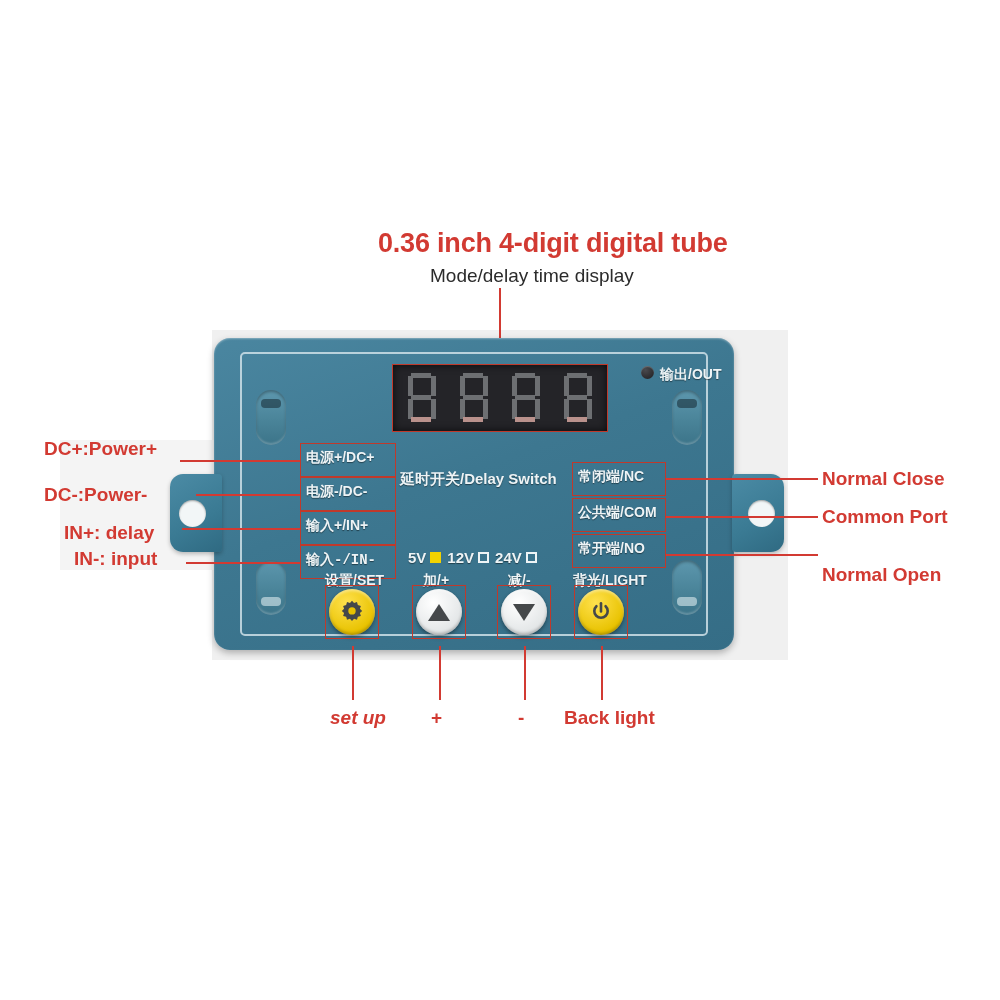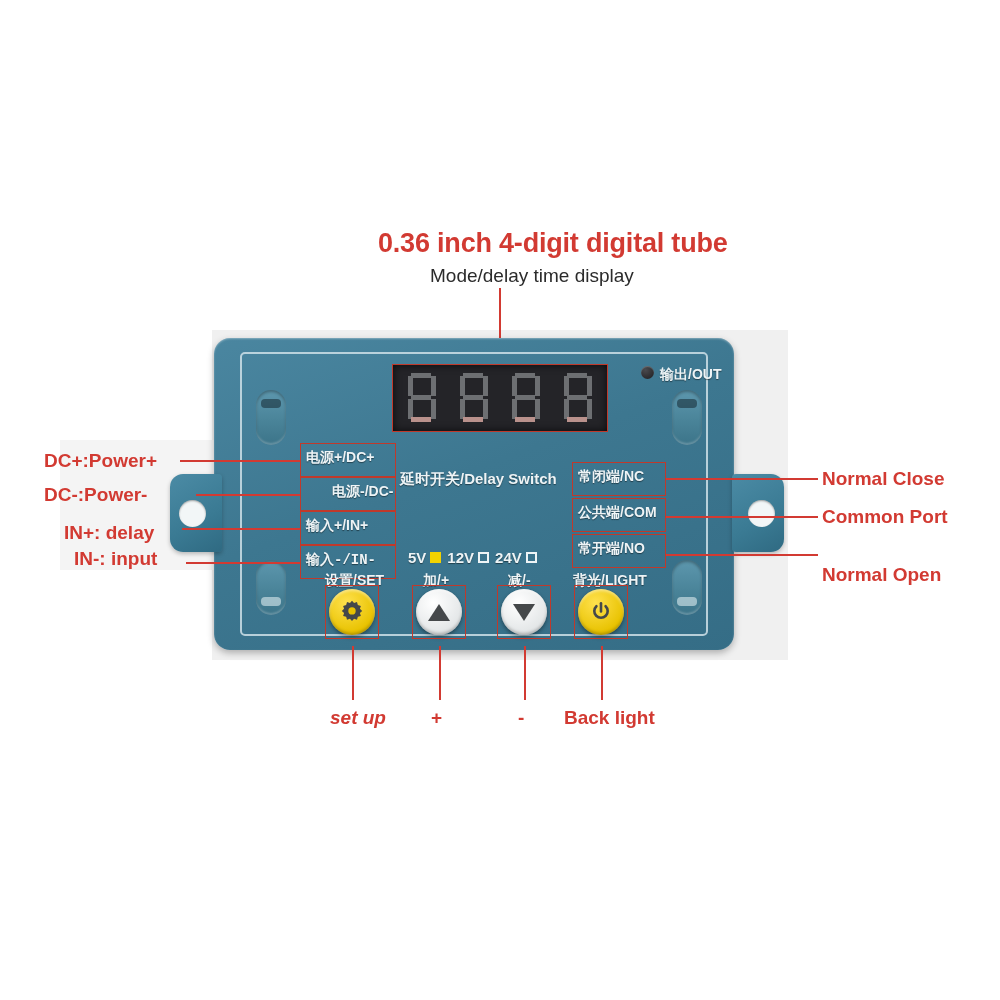--- a/index.html
+++ b/index.html
@@ -316,21 +316,21 @@
   </div>
 </div>
 <div class="box" style="left:392px; top:364px; width:216px; height:68px;"></div>
 
 <div class="out-led"></div>
 <div class="silk" style="left:660px; top:366px;">输出/OUT</div>
 
 <div class="silk big" style="left:400px; top:470px;">延时开关/Delay Switch</div>
 
 <div class="silk" style="left:306px; top:449px;">电源+/DC+</div>
-<div class="silk" style="left:306px; top:483px;margin-left:26px;">电源-/DC-</div>
+<div class="silk" style="left:306px; top:483px;">电源-/DC-</div>
 <div class="silk" style="left:306px; top:517px;">输入+/IN+</div>
 <div class="silk" style="left:306px; top:551px;font-family:Liberation Mono, monospace;">输入-/IN-</div>
 
 <div class="box" style="left:300px; top:443px; width:96px; height:34px;"></div>
 <div class="box" style="left:300px; top:477px; width:96px; height:34px;"></div>
 <div class="box" style="left:300px; top:511px; width:96px; height:34px;"></div>
 <div class="box" style="left:300px; top:545px; width:96px; height:34px;"></div>
 
 <div class="silk" style="left:578px; top:468px;">常闭端/NC</div>
 <div class="silk" style="left:578px; top:504px;">公共端/COM</div>
@@ -380,21 +380,21 @@
     <path d="M12 3.2v8.2" stroke="#45484a" stroke-width="2.6" stroke-linecap="round" fill="none"></path>
     <path d="M7.4 6.2a6.7 6.7 0 1 0 9.2 0" stroke="#45484a" stroke-width="2.6" stroke-linecap="round" fill="none"></path>
   </svg>
 </div>
 
 <div class="box" style="left:325px; top:585px; width:54px; height:54px;"></div>
 <div class="box" style="left:412px; top:585px; width:54px; height:54px;"></div>
 <div class="box" style="left:497px; top:585px; width:54px; height:54px;"></div>
 <div class="box" style="left:574px; top:585px; width:54px; height:54px;"></div>
 
-<div class="red-label" style="left:44px;  top:450px;text-align:center;">DC+:Power+</div>
+<div class="red-label" style="left:44px;  top:438px;text-align:center;">DC+:Power+</div>
 <div class="red-label" style="left:44px;  top:484px;">DC-:Power-</div>
 <div class="red-label" style="left:64px;  top:522px;">IN+: delay</div>
 <div class="red-label" style="left:74px;  top:548px;">IN-: input</div>
 
 <div class="lead-h" style="left:180px; top:460px; width:120px;"></div>
 <div class="lead-h" style="left:196px; top:494px; width:104px;"></div>
 <div class="lead-h" style="left:182px; top:528px; width:118px;"></div>
 <div class="lead-h" style="left:186px; top:562px; width:114px;"></div>
 
 <div class="red-label" style="left:822px; top:468px;">Normal Close</div>

